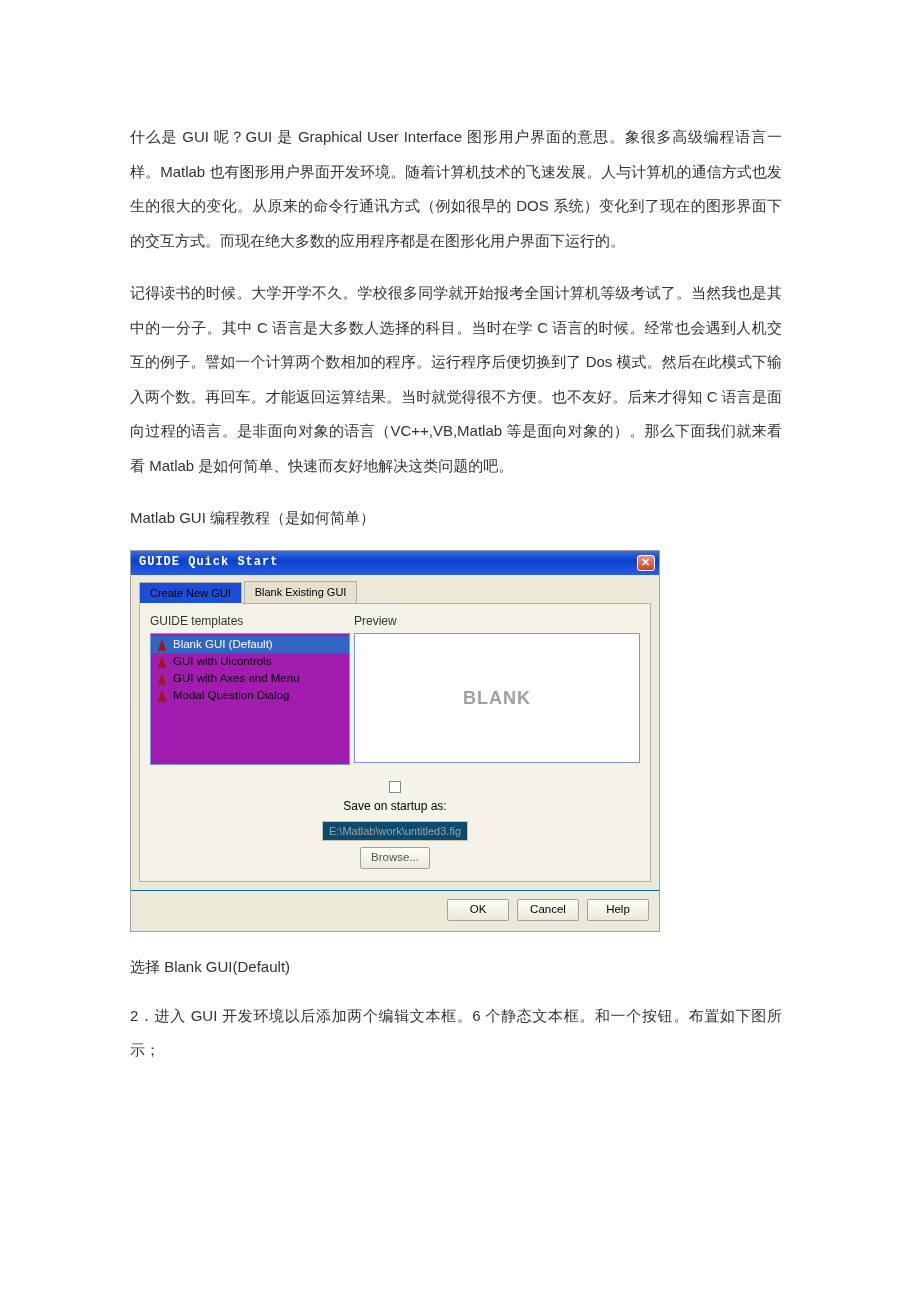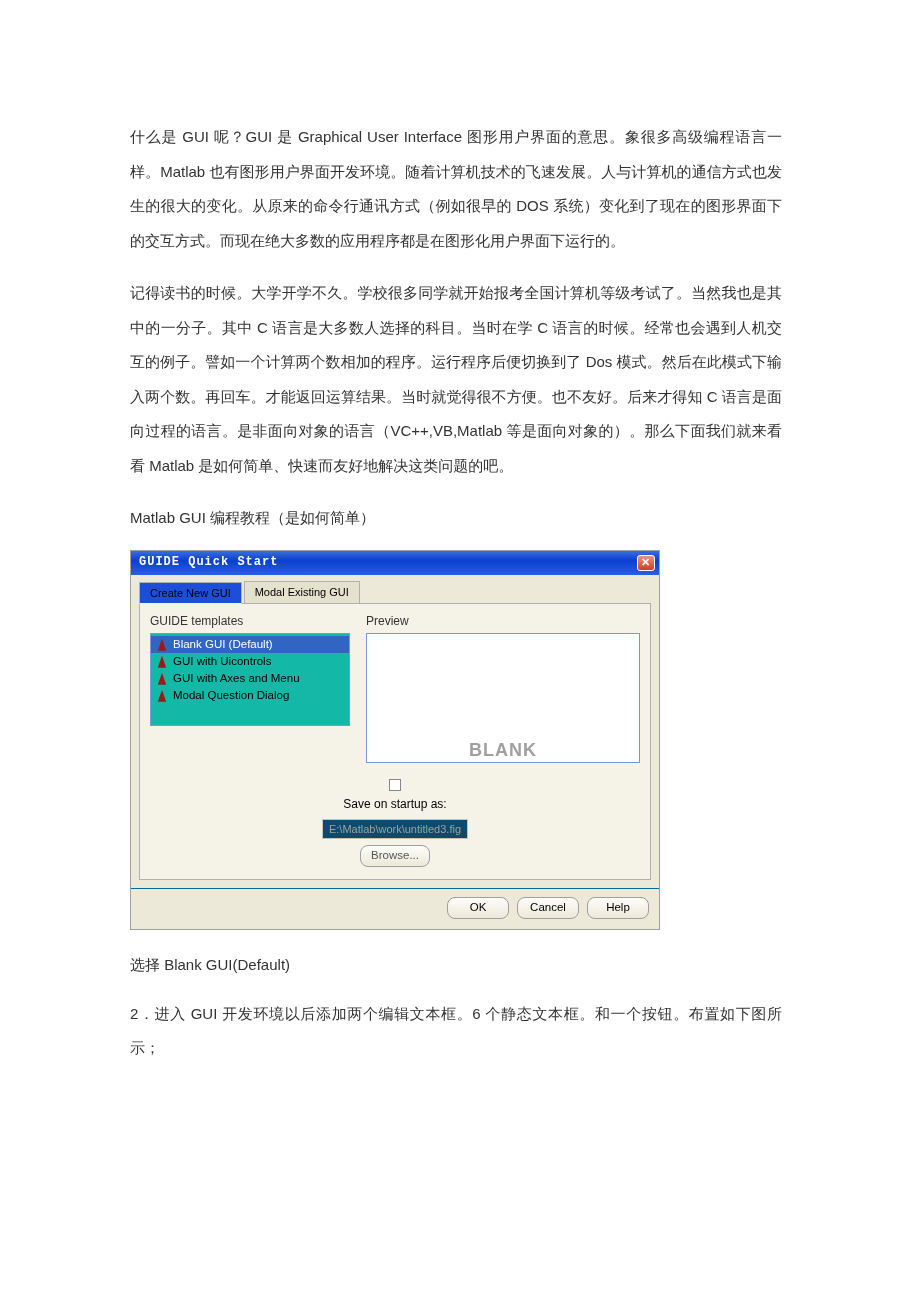--- a/index.html
+++ b/index.html
@@ -73,48 +73,48 @@
     position: relative;
     top: 1px;
     border-bottom: 1px solid #f5f3e8;
   }
   .panel {
     background: #f5f3e8;
     border: 1px solid #b0b0b0;
     border-top: none;
     padding: 10px 10px 12px 10px;
   }
-  .panelrow { display: flex; gap: 16px; }
+  .panelrow { display: flex; gap: 4px; }
   .leftcol { flex: 0 0 200px; }
   .rightcol { flex: 1; }
   .grouplabel { font-size: 12px; color: #333; margin-bottom: 4px; }
   .listbox {
-    background: #14b8a6;
+    background: #a21caf;
     border: 1px solid #7a96df;
-    height: 93px;
+    height: 132px;
     padding: 2px 0;
     font-size: 11.5px;
   }
   .listitem {
     display: flex; align-items: center; gap: 4px;
     padding: 1px 4px;
   }
   .listitem.sel { background: #3165c4; color: #fff; }
   .ico {
     width: 14px; height: 12px;
     display: inline-block;
     background: #9b1a1a;
     clip-path: polygon(20% 100%, 50% 0%, 80% 100%);
   }
   .preview {
     background: #fff;
     border: 1px solid #7a96df;
     height: 130px;
     display: flex;
-    align-items: flex-end;
+    align-items: center;
     justify-content: center;
     color: #a0a0a0;
     font-size: 18px;
     letter-spacing: 1px;
     font-weight: bold;
   }
   .saverow {
     margin-top: 16px;
     display: flex;
     align-items: center;
@@ -136,21 +136,21 @@
     font-size: 11px;
   }
   .btn {
     min-width: 62px;
     height: 22px;
     border: 1px solid #a0a0a0;
     background: linear-gradient(#fdfdfb, #ece9d8);
     padding: 2px 10px;
     font-size: 11.5px;
     text-align: center;
-    border-radius: 8px;
+    border-radius: 2px;
     color: #555;
   }
   .btn.live { color: #000; }
   .buttonbar {
     display: flex;
     justify-content: flex-end;
     gap: 8px;
     padding: 8px 10px 10px 10px;
     border-top: 1px solid #0369a1;
   }
@@ -167,21 +167,21 @@
 
 
   <div class="shot">
     <div class="titlebar">
       <span>GUIDE Quick Start</span>
       <div class="closebtn">✕</div>
     </div>
     <div class="dlgbody">
       <div class="tabs">
         <div class="tab active">Create New GUI</div>
-        <div class="tab">Modal Existing GUI</div>
+        <div class="tab">Blank Existing GUI</div>
       </div>
       <div class="panel">
         <div class="panelrow">
           <div class="leftcol">
             <div class="grouplabel">GUIDE templates</div>
             <div class="listbox">
               <div class="listitem sel">
                 <span class="ico"></span>
                 <span>Blank GUI (Default)</span>
               </div>

